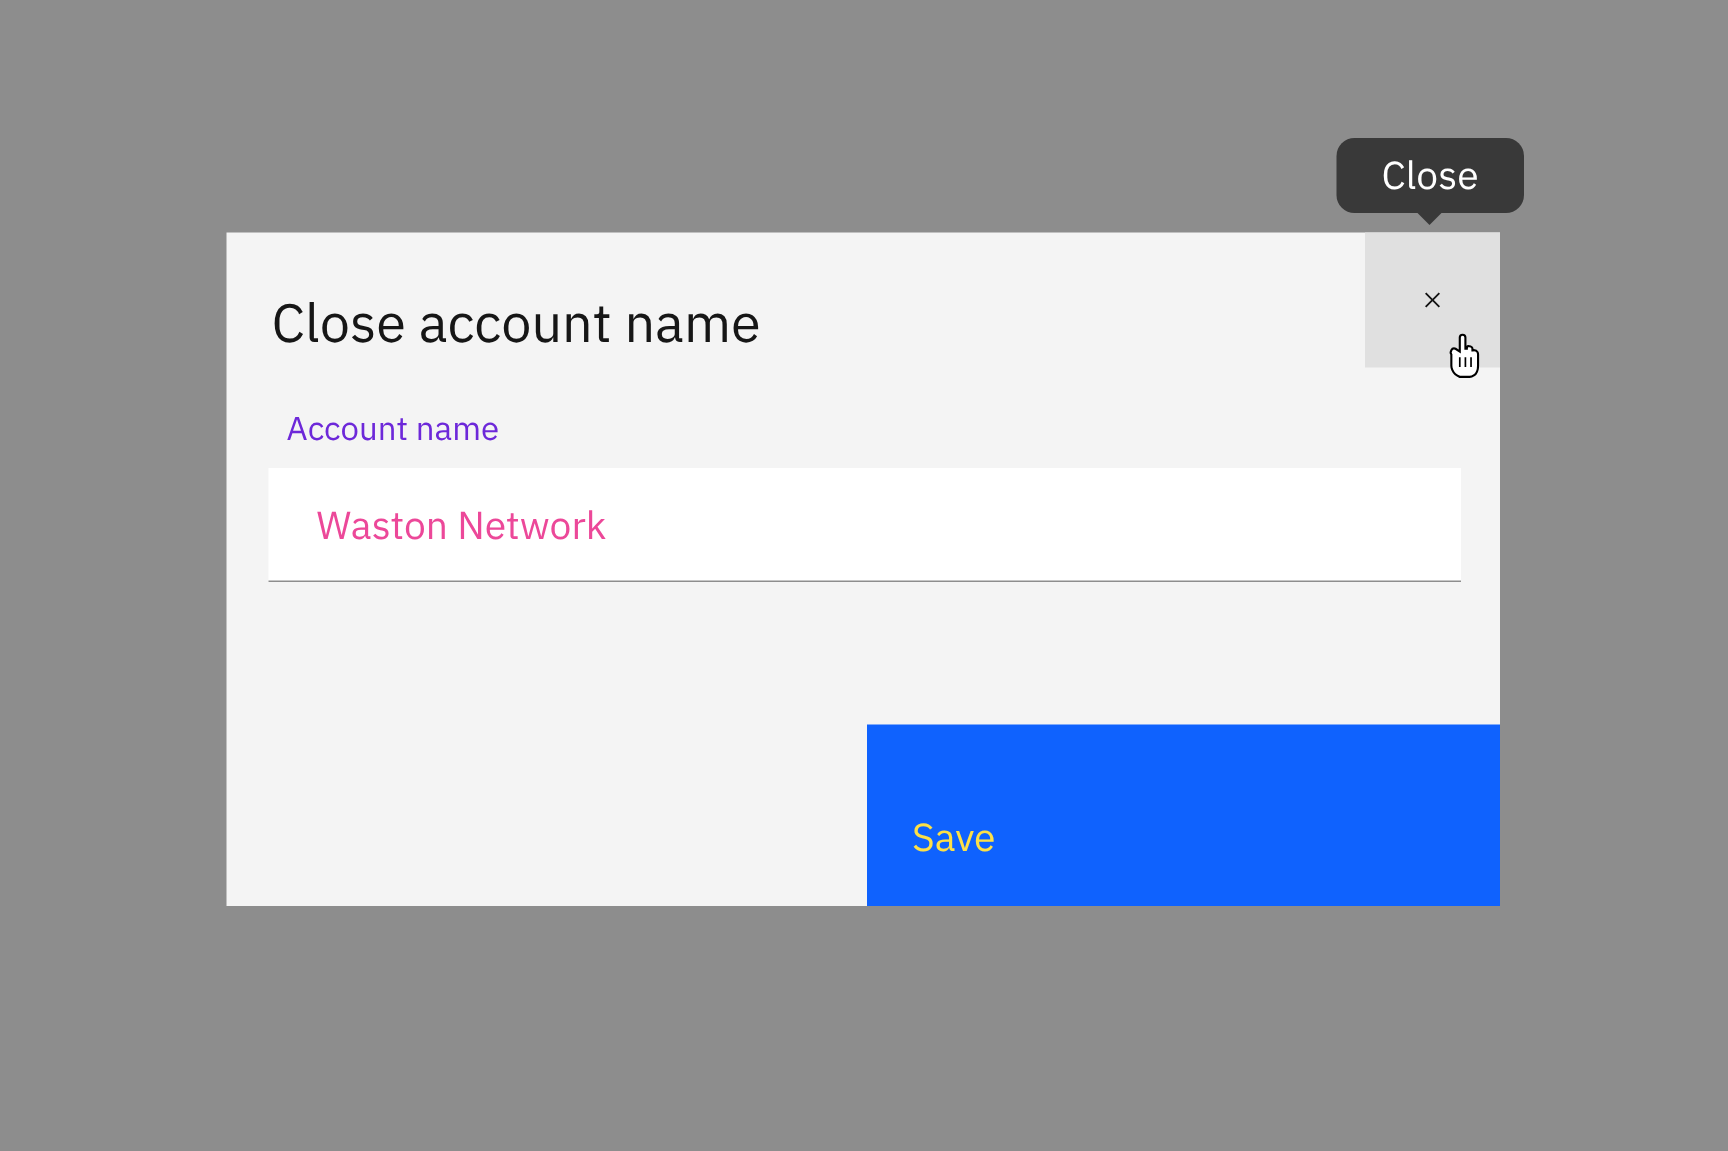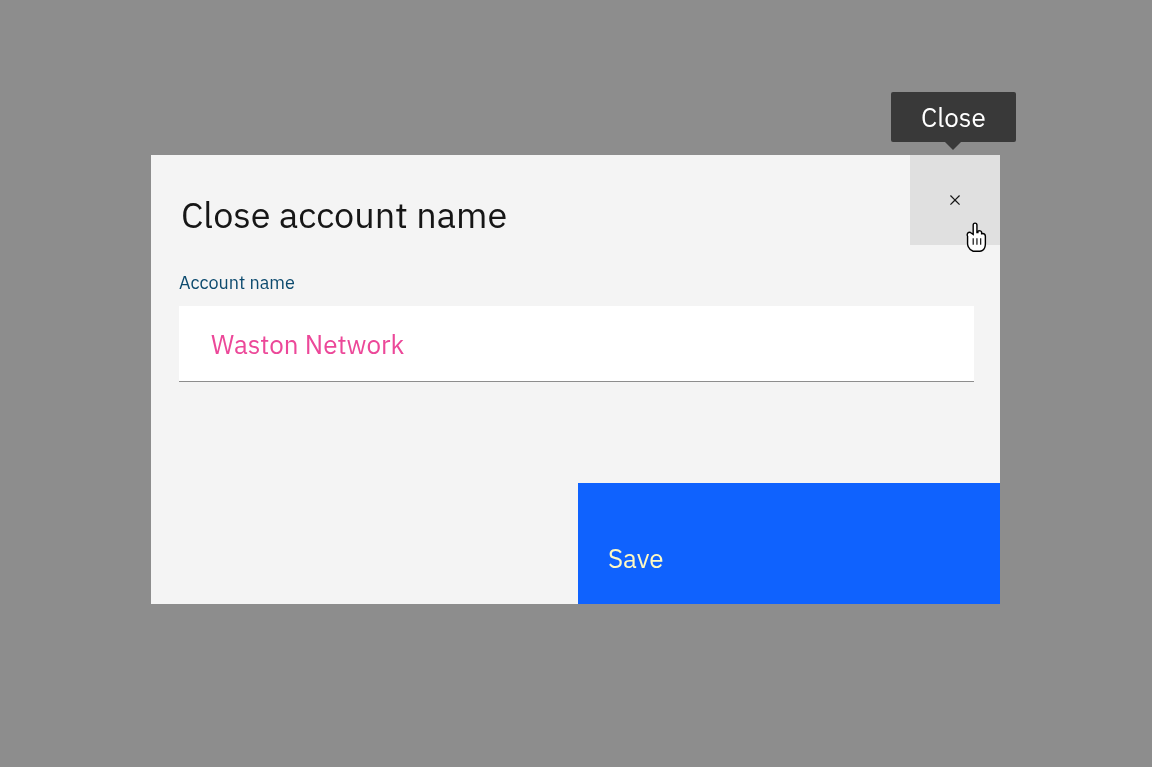--- a/index.html
+++ b/index.html
@@ -58,25 +58,26 @@
       width: 20px;
       height: 20px;
     }
     
     .modal-body {
       padding: 33px 28px 0 28px;
       flex: 1;
     }
     
     .field-label {
-      font-size: 18px;
+      font-size: 22px;
       font-weight: 400;
-      color: #0c4a6e;
+      color: #6d28d9;
       margin-bottom: 12px;
       display: block;
+      margin-left: 12px;
     }
     
     .text-input {
       width: 795px;
       height: 76px;
       background: #ffffff;
       border: none;
       border-bottom: 1px solid #8d8d8d;
       padding: 0 32px;
       font-size: 26px;
@@ -92,39 +93,39 @@
     
     .footer-spacer {
       flex: 1;
     }
     
     .save-btn {
       width: 422px;
       height: 121px;
       background: #0f62fe;
       border: none;
-      color: #fef9c3;
+      color: #fde047;
       font-size: 26px;
       font-family: inherit;
       text-align: left;
       padding-left: 30px;
       padding-top: 28px;
       cursor: pointer;
       display: block;
     }
     
     .tooltip {
       position: absolute;
       left: 891px;
       top: 92px;
       background: #393939;
       color: #ffffff;
       font-size: 26px;
       padding: 8px 30px;
-      border-radius: 2px;
+      border-radius: 12px;
     }
     
     .tooltip::after {
       content: "";
       position: absolute;
       top: 100%;
       left: 50%;
       transform: translateX(-50%);
       border: 8px solid transparent;
       border-top-color: #393939;

